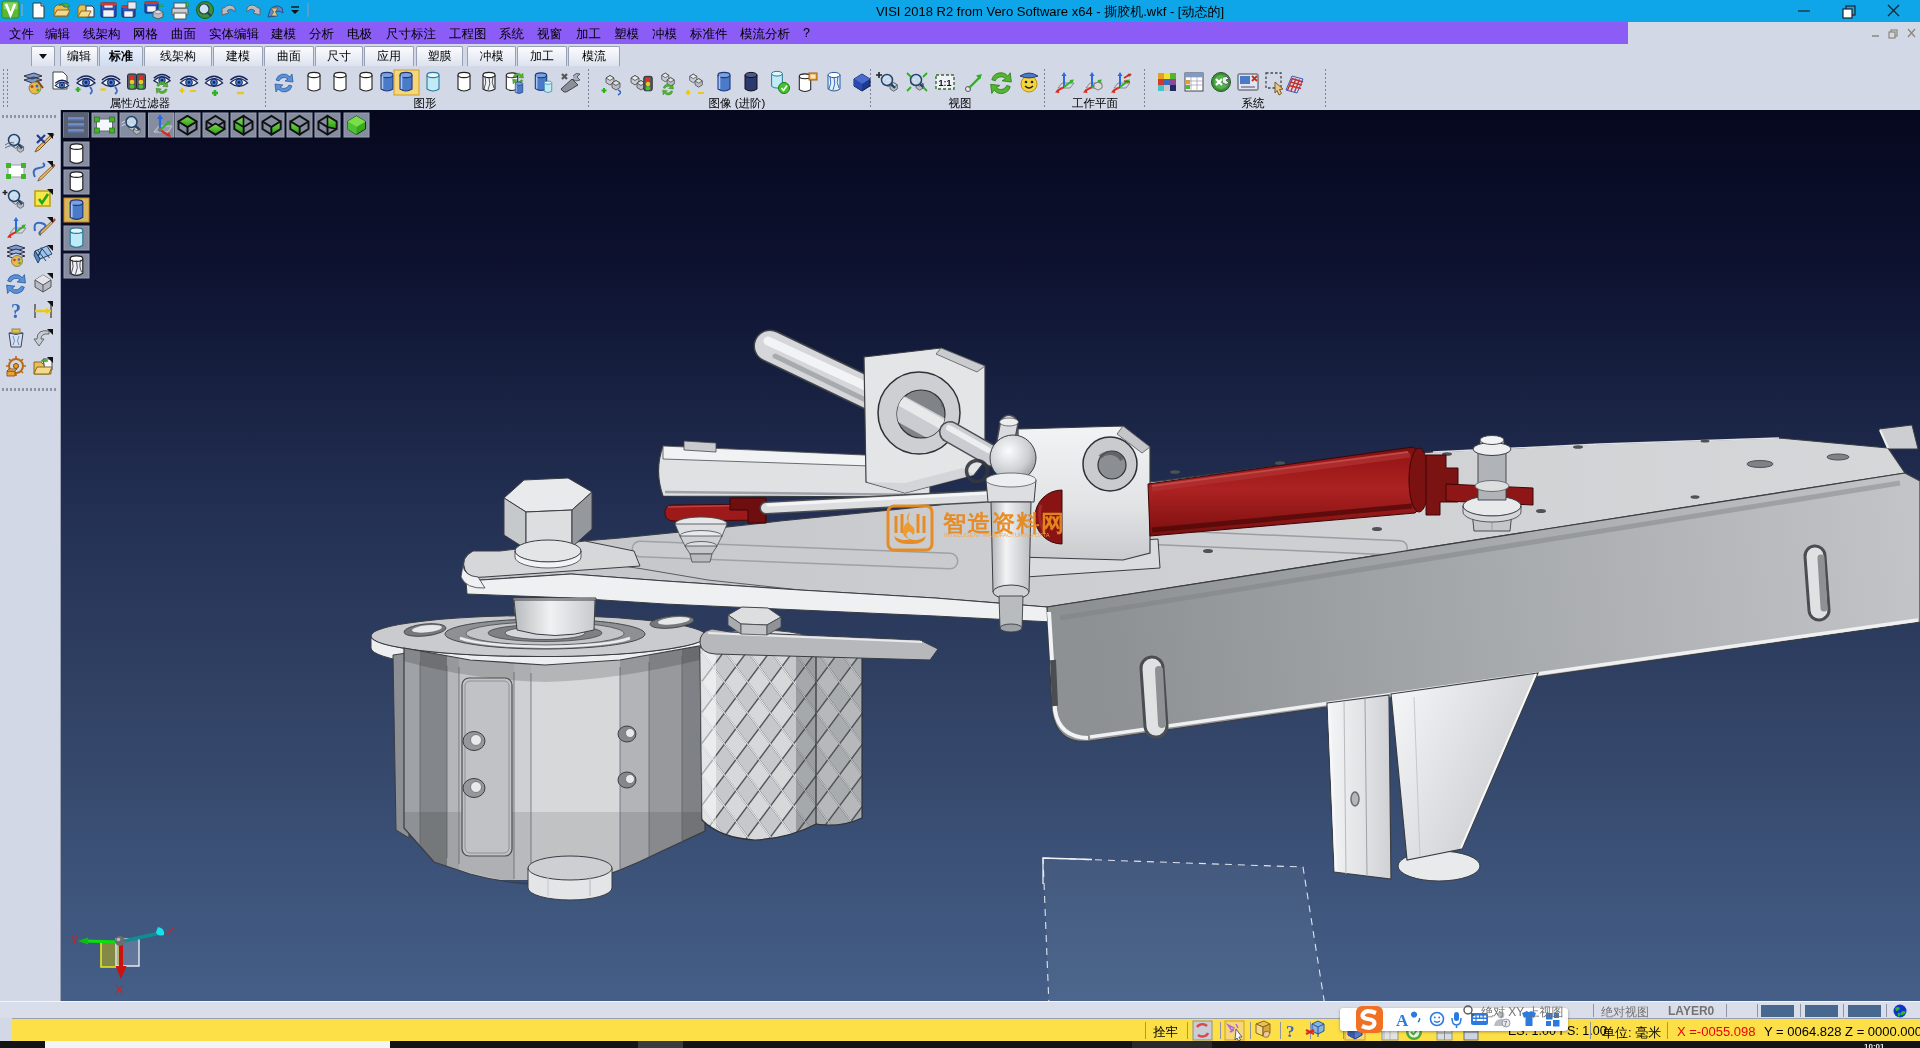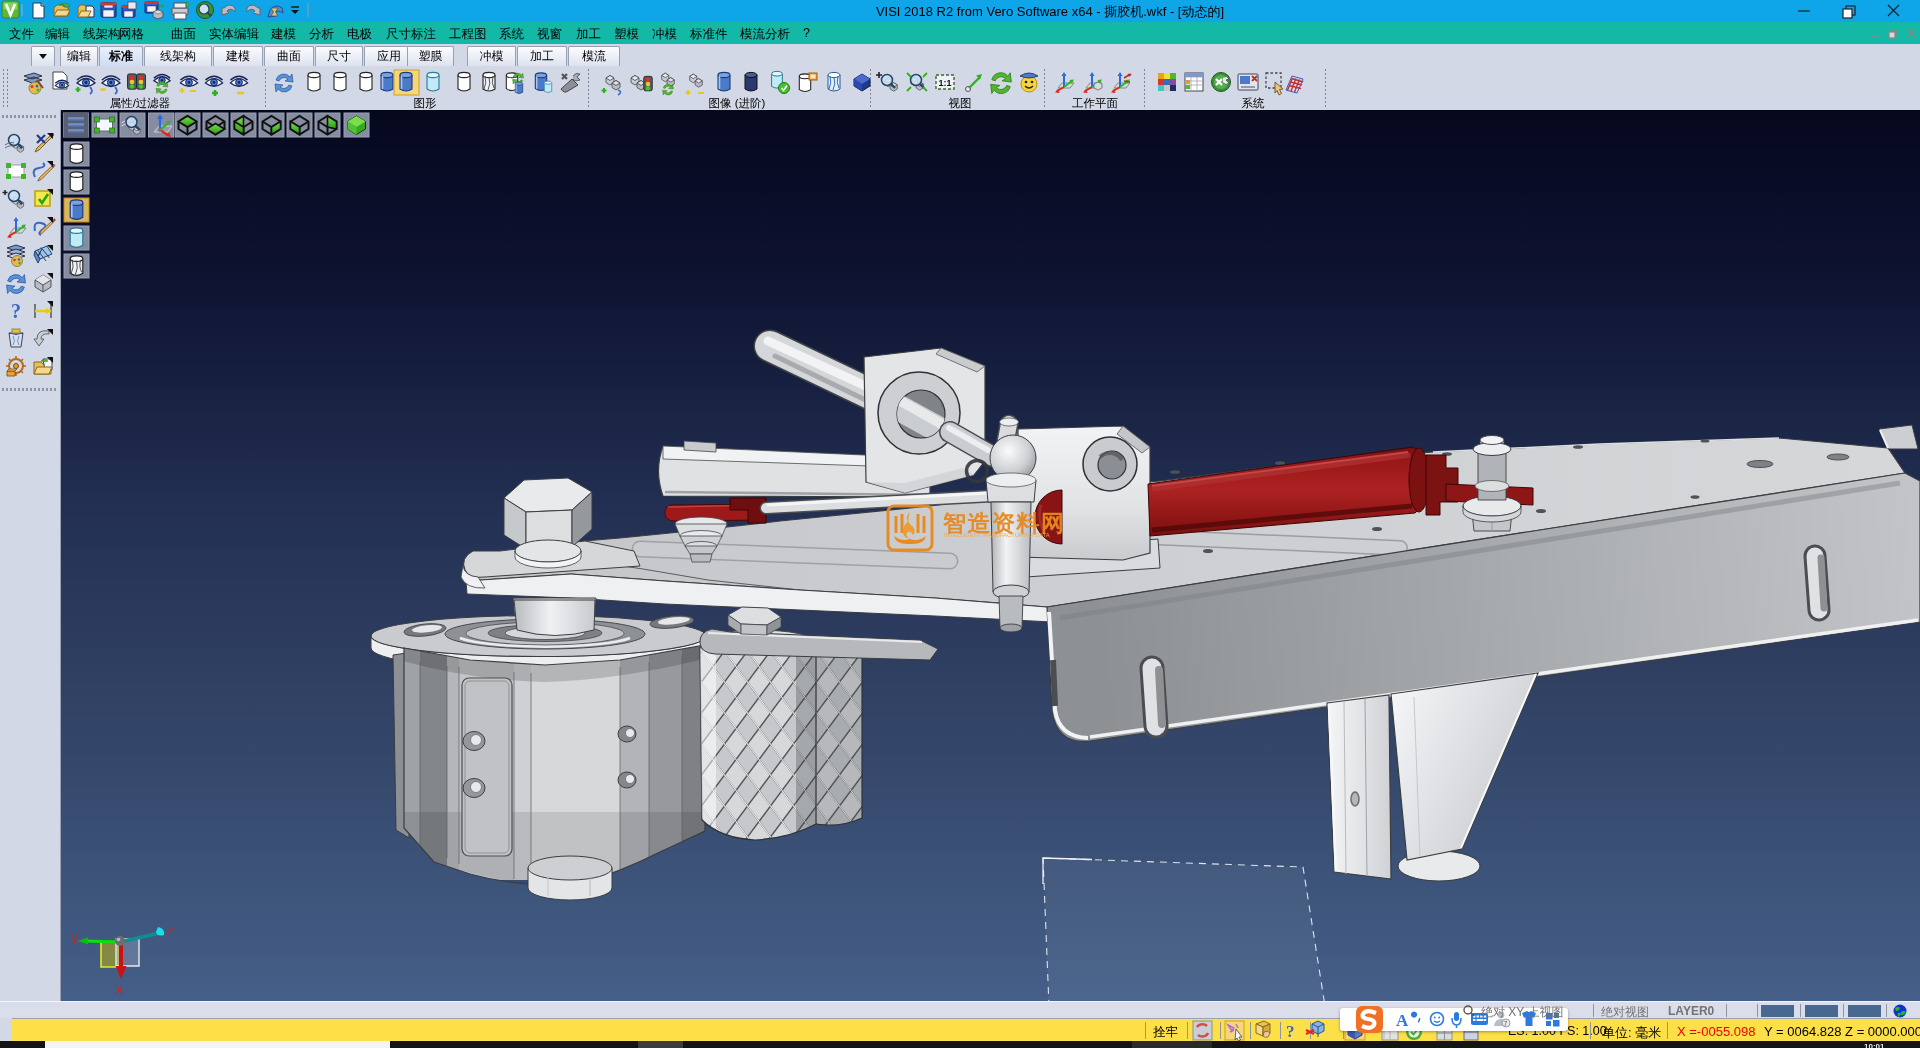--- a/index.html
+++ b/index.html
@@ -1,20 +1,20 @@
 <!DOCTYPE html>
 <html><head>
 <meta charset="utf-8">
 <style>
   * { margin:0; padding:0; box-sizing:border-box; }
   html,body { width:1920px; height:1048px; overflow:hidden; font-family:"Liberation Sans", sans-serif; background:#d3d8e7; }
   .abs { position:absolute; }
   #titlebar { position:absolute; left:0; top:0; width:1920px; height:22px; background:#0ea5e9; }
   #title-text { position:absolute; left:870px; top:3px; width:360px; text-align:center; font-size:13px; color:#000; white-space:nowrap; }
-  #menubar { position:absolute; left:0; top:22px; width:1920px; height:22px; background:#14b8a6; }
+  #menubar { position:absolute; left:0; top:22px; width:1628px; height:22px; background:#8b5cf6; }
   .menuitem { position:absolute; top:4px; font-size:12.5px; color:#000; white-space:nowrap; }
   #tabrow { position:absolute; left:0; top:44px; width:1920px; height:22px; background:#d3d8e7; }
   .tab { position:absolute; top:2px; height:20px; line-height:19px; text-align:center; font-size:12px; color:#000;
          background:linear-gradient(#fbfcfe,#dde2ef); border:1px solid #98a0b4; border-bottom:none; border-radius:2px 2px 0 0; }
   .tab.sel { background:linear-gradient(#eaf1fc,#cfdcf2); font-weight:bold; }
   #ribbon { position:absolute; left:0; top:66px; width:1920px; height:44px; background:#d3d8e7; }
   .rlabel { position:absolute; top:30px; font-size:11.5px; color:#000; text-align:center; white-space:nowrap; }
   .rsep { position:absolute; top:3px; width:1px; height:38px;
           background-image:linear-gradient(#7d8498 40%, rgba(0,0,0,0) 0%); background-size:1px 4px; }
   #dockleft { position:absolute; left:0; top:110px; width:61px; height:891px; background:#d3d8e7; border-right:1px solid #9aa1b2; }
@@ -98,21 +98,21 @@
     <rect x="66" y="6" width="9" height="9" fill="none" stroke="#222" stroke-width="1.2"></rect>
     <rect x="63" y="9" width="9" height="9" fill="#fff" stroke="#222" stroke-width="1.2"></rect>
     <path d="M108 5 L119 16 M119 5 L108 16" stroke="#222" stroke-width="1.3"></path>
   </svg>
 </div>
 
 <div id="menubar">
   <span class="menuitem" style="left:9px">文件</span>
   <span class="menuitem" style="left:45px">编辑</span>
   <span class="menuitem" style="left:83px">线架构</span>
-  <span class="menuitem" style="left:119px">网格</span>
+  <span class="menuitem" style="left:133px">网格</span>
   <span class="menuitem" style="left:171px">曲面</span>
   <span class="menuitem" style="left:209px">实体编辑</span>
   <span class="menuitem" style="left:271px">建模</span>
   <span class="menuitem" style="left:309px">分析</span>
   <span class="menuitem" style="left:347px">电极</span>
   <span class="menuitem" style="left:386px">尺寸标注</span>
   <span class="menuitem" style="left:449px">工程图</span>
   <span class="menuitem" style="left:499px">系统</span>
   <span class="menuitem" style="left:537px">视窗</span>
   <span class="menuitem" style="left:576px">加工</span>
@@ -133,21 +133,21 @@
   <div class="tab" style="left:31px;width:24px"><svg width="22" height="18" viewBox="0 0 22 18">
         <path d="M7 7 L15 7 L11 12 Z" fill="#111"></path>
       </svg></div>
   <div class="tab" style="left:60px;width:38px">编辑</div>
   <div class="tab sel" style="left:99px;width:44px">标准</div>
   <div class="tab" style="left:144px;width:68px">线架构</div>
   <div class="tab" style="left:213px;width:50px">建模</div>
   <div class="tab" style="left:264px;width:50px">曲面</div>
   <div class="tab" style="left:315px;width:48px">尺寸</div>
   <div class="tab" style="left:364px;width:50px">应用</div>
-  <div class="tab" style="left:407px;width:47px">塑膜</div>
+  <div class="tab" style="left:416px;width:47px">塑膜</div>
   <div class="tab" style="left:467px;width:49px">冲模</div>
   <div class="tab" style="left:517px;width:50px">加工</div>
   <div class="tab" style="left:568px;width:52px">模流</div>
 </div>
 
 <div id="ribbon">
   <div class="rsep" style="left:3px"></div>
   <div class="rsep" style="left:7px"></div>
   <div class="rsep" style="left:265px"></div>
   <div class="rsep" style="left:588px"></div>

